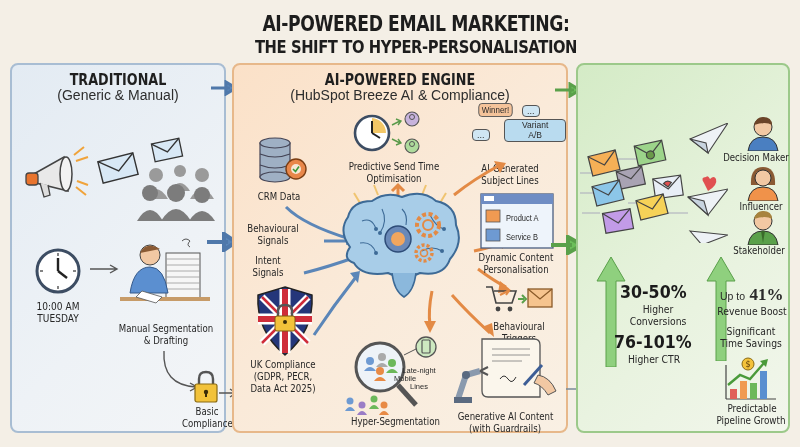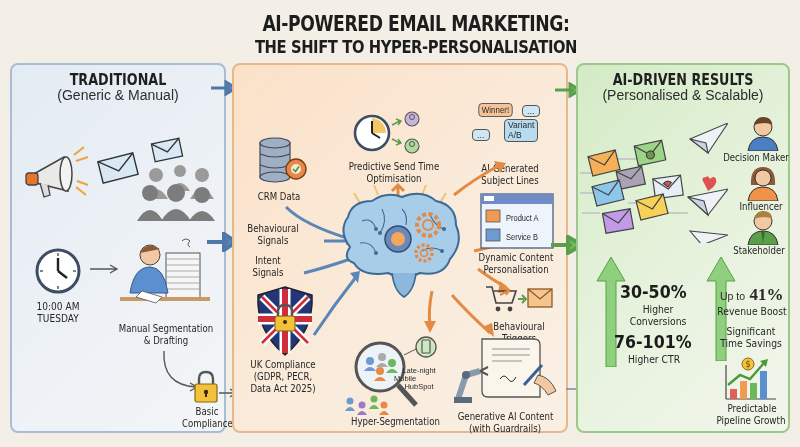--- a/index.html
+++ b/index.html
@@ -141,20 +141,24 @@
     <path d="M1 8 H20 M16 2 L26 8 L16 14 Z" stroke="#4f78aa" stroke-width="3" fill="#5b86b8"></path>
   </svg>
 <svg class="flow-arrow" style="left:206px;top:232px" width="32" height="20">
     <path d="M1 10 H22 M18 2 L30 10 L18 18 Z" stroke="#4f78aa" stroke-width="4" fill="#5b86b8"></path>
   </svg>
 <svg class="flow-arrow" style="left:218px;top:387px" width="20" height="12">
     <path d="M1 6 H16 M12 2 L18 6 L12 10" stroke="#555" stroke-width="1.3" fill="none"></path>
   </svg>
 
 <div class="panel mid">
+  <div class="panel-head">
+    <div class="panel-title">AI-POWERED ENGINE</div>
+    <div class="panel-sub">(HubSpot Breeze AI &amp; Compliance)</div>
+  </div>
 
   <svg class="icon" style="left:22px;top:68px" width="56" height="54" viewBox="0 0 56 54">
     <g fill="#9fb0c4" stroke="#445" stroke-width="1.2">
       <rect x="4" y="10" width="30" height="34"></rect>
       <ellipse cx="19" cy="10" rx="15" ry="5"></ellipse>
       <ellipse cx="19" cy="44" rx="15" ry="5"></ellipse>
     </g>
     <path d="M4 21 Q19 27 34 21 M4 32 Q19 38 34 32" stroke="#445" fill="none" stroke-width="1.2"></path>
     <circle cx="40" cy="36" r="10" fill="#e8874a" stroke="#7a3e14" stroke-width="1.4"></circle>
     <circle cx="40" cy="36" r="5" fill="#f6e7d6"></circle>
@@ -207,21 +211,21 @@
     <circle cx="60" cy="35" r="7" fill="#aedb9c" stroke="#555" stroke-width="1.1"></circle>
     <circle cx="60" cy="33" r="2.5" fill="none" stroke="#555"></circle>
   </svg>
   <div class="lbl" style="left:104px;top:96px;width:112px">Predictive Send Time</div>
   <div class="lbl" style="left:104px;top:108px;width:112px">Optimisation</div>
 
   <div class="icon" style="left:238px;top:38px;width:78px;height:56px">
     <div style="position:absolute;left:4px;top:0;background:#f4c39a;border:1.2px solid #555;border-radius:4px;font-size:9px;padding:1px 3px;transform:scaleX(0.88)">Winner!</div>
     <div style="position:absolute;left:50px;top:2px;background:#cfe6f3;border:1.2px solid #555;border-radius:4px;font-size:9px;padding:0 4px">...</div>
     <div style="position:absolute;left:0;top:26px;background:#cfe6f3;border:1.2px solid #555;border-radius:4px;font-size:9px;padding:0 4px">...</div>
-    <div style="position:absolute;left:32px;top:16px;background:#b9dbef;border:1.2px solid #555;border-radius:4px;font-size:8.5px;line-height:9.5px;padding:1px 3px;text-align:left">
+    <div style="position:absolute;left:32px;top:16px;background:#b9dbef;border:1.2px solid #555;border-radius:4px;font-size:8.5px;line-height:9.5px;padding:1px 17px;text-align:center">
       <div>Variant</div>
       <div>A/B</div>
     </div>
   </div>
   <div class="lbl" style="left:234px;top:98px;width:84px">AI-Generated</div>
   <div class="lbl" style="left:234px;top:110px;width:84px">Subject Lines</div>
 
   <svg class="icon" style="left:98px;top:116px" width="136" height="120" viewBox="0 0 136 120">
     <g stroke="#f0c470" stroke-width="2">
         <line x1="28" y1="22" x2="22" y2="12"></line>
@@ -313,21 +317,21 @@
        <circle cx="20" cy="70" r="3.5" fill="#9a7cc6"></circle>
         <path d="M15 80 Q20 72 25 80Z" fill="#9a7cc6"></path>
        <circle cx="32" cy="64" r="3.5" fill="#6cb85a"></circle>
         <path d="M27 74 Q32 66 37 74Z" fill="#6cb85a"></path>
        <circle cx="42" cy="70" r="3.5" fill="#e88a45"></circle>
         <path d="M37 80 Q42 72 47 80Z" fill="#e88a45"></path>
       </g>
   </svg>
   <div style="position:absolute;left:160px;top:302px;width:50px;text-align:center;font-size:7.5px;line-height:8.5px">Late-night</div>
   <div style="position:absolute;left:160px;top:310px;width:50px;text-align:left;font-size:7.5px;line-height:8.5px">Mobile</div>
-  <div style="position:absolute;left:160px;top:318px;width:50px;text-align:center;font-size:7.5px;line-height:8.5px">HubSpot</div>
+  <div style="position:absolute;left:160px;top:318px;width:50px;text-align:center;font-size:7.5px;line-height:8.5px">Lines</div>
   <div class="lbl" style="left:110px;top:351px;width:100px">Hyper-Segmentation</div>
 
   <svg class="icon" style="left:218px;top:270px" width="106" height="72" viewBox="0 0 106 72">
     <path d="M30 4 H82 Q88 4 88 10 V62 H36 Q30 62 30 56 Z" fill="#fbf6ec" stroke="#555" stroke-width="1.3"></path>
     <g stroke="#888" stroke-width="0.9">
         <line x1="40" y1="14" x2="78" y2="14"></line>
         <line x1="40" y1="20" x2="78" y2="20"></line>
         <line x1="40" y1="26" x2="70" y2="26"></line>
       </g>
     <path d="M48 44 Q52 38 56 44 Q60 50 64 42" stroke="#333" fill="none"></path>
@@ -346,24 +350,20 @@
     <path d="M1 8 H20 M16 2 L26 8 L16 14 Z" stroke="#5aa04a" stroke-width="3" fill="#6cbf5a"></path>
   </svg>
 <svg class="flow-arrow" style="left:550px;top:235px" width="34" height="20">
     <path d="M1 10 H22 M18 2 L32 10 L18 18 Z" stroke="#5aa04a" stroke-width="4" fill="#6cbf5a"></path>
   </svg>
 <svg class="flow-arrow" style="left:564px;top:382px" width="146" height="14">
     <path d="M2 7 H138 M132 2 L142 7 L132 12" stroke="#7a8a99" stroke-width="1.6" fill="none"></path>
   </svg>
 
 <div class="panel res">
-  <div class="panel-head">
-    <div class="panel-title">AI-DRIVEN RESULTS</div>
-    <div class="panel-sub">(Personalised &amp; Scalable)</div>
-  </div>
 
   <svg class="icon" style="left:0px;top:58px" width="150" height="120" viewBox="0 0 150 120">
     <g stroke="#aab" stroke-width="1" fill="none">
         <path d="M2 50 H18 M2 70 H20 M4 90 H22 M40 36 H60 M80 58 H100 M90 90 H110 M50 80 H70"></path>
       </g>
     <g stroke="#444" stroke-width="1.2">
       <g transform="rotate(-14 26 40)">
           <rect x="12" y="30" width="28" height="20" fill="#f6b056"></rect>
           <path d="M12 30 L26 42 L40 30" fill="none"></path>
         </g>

